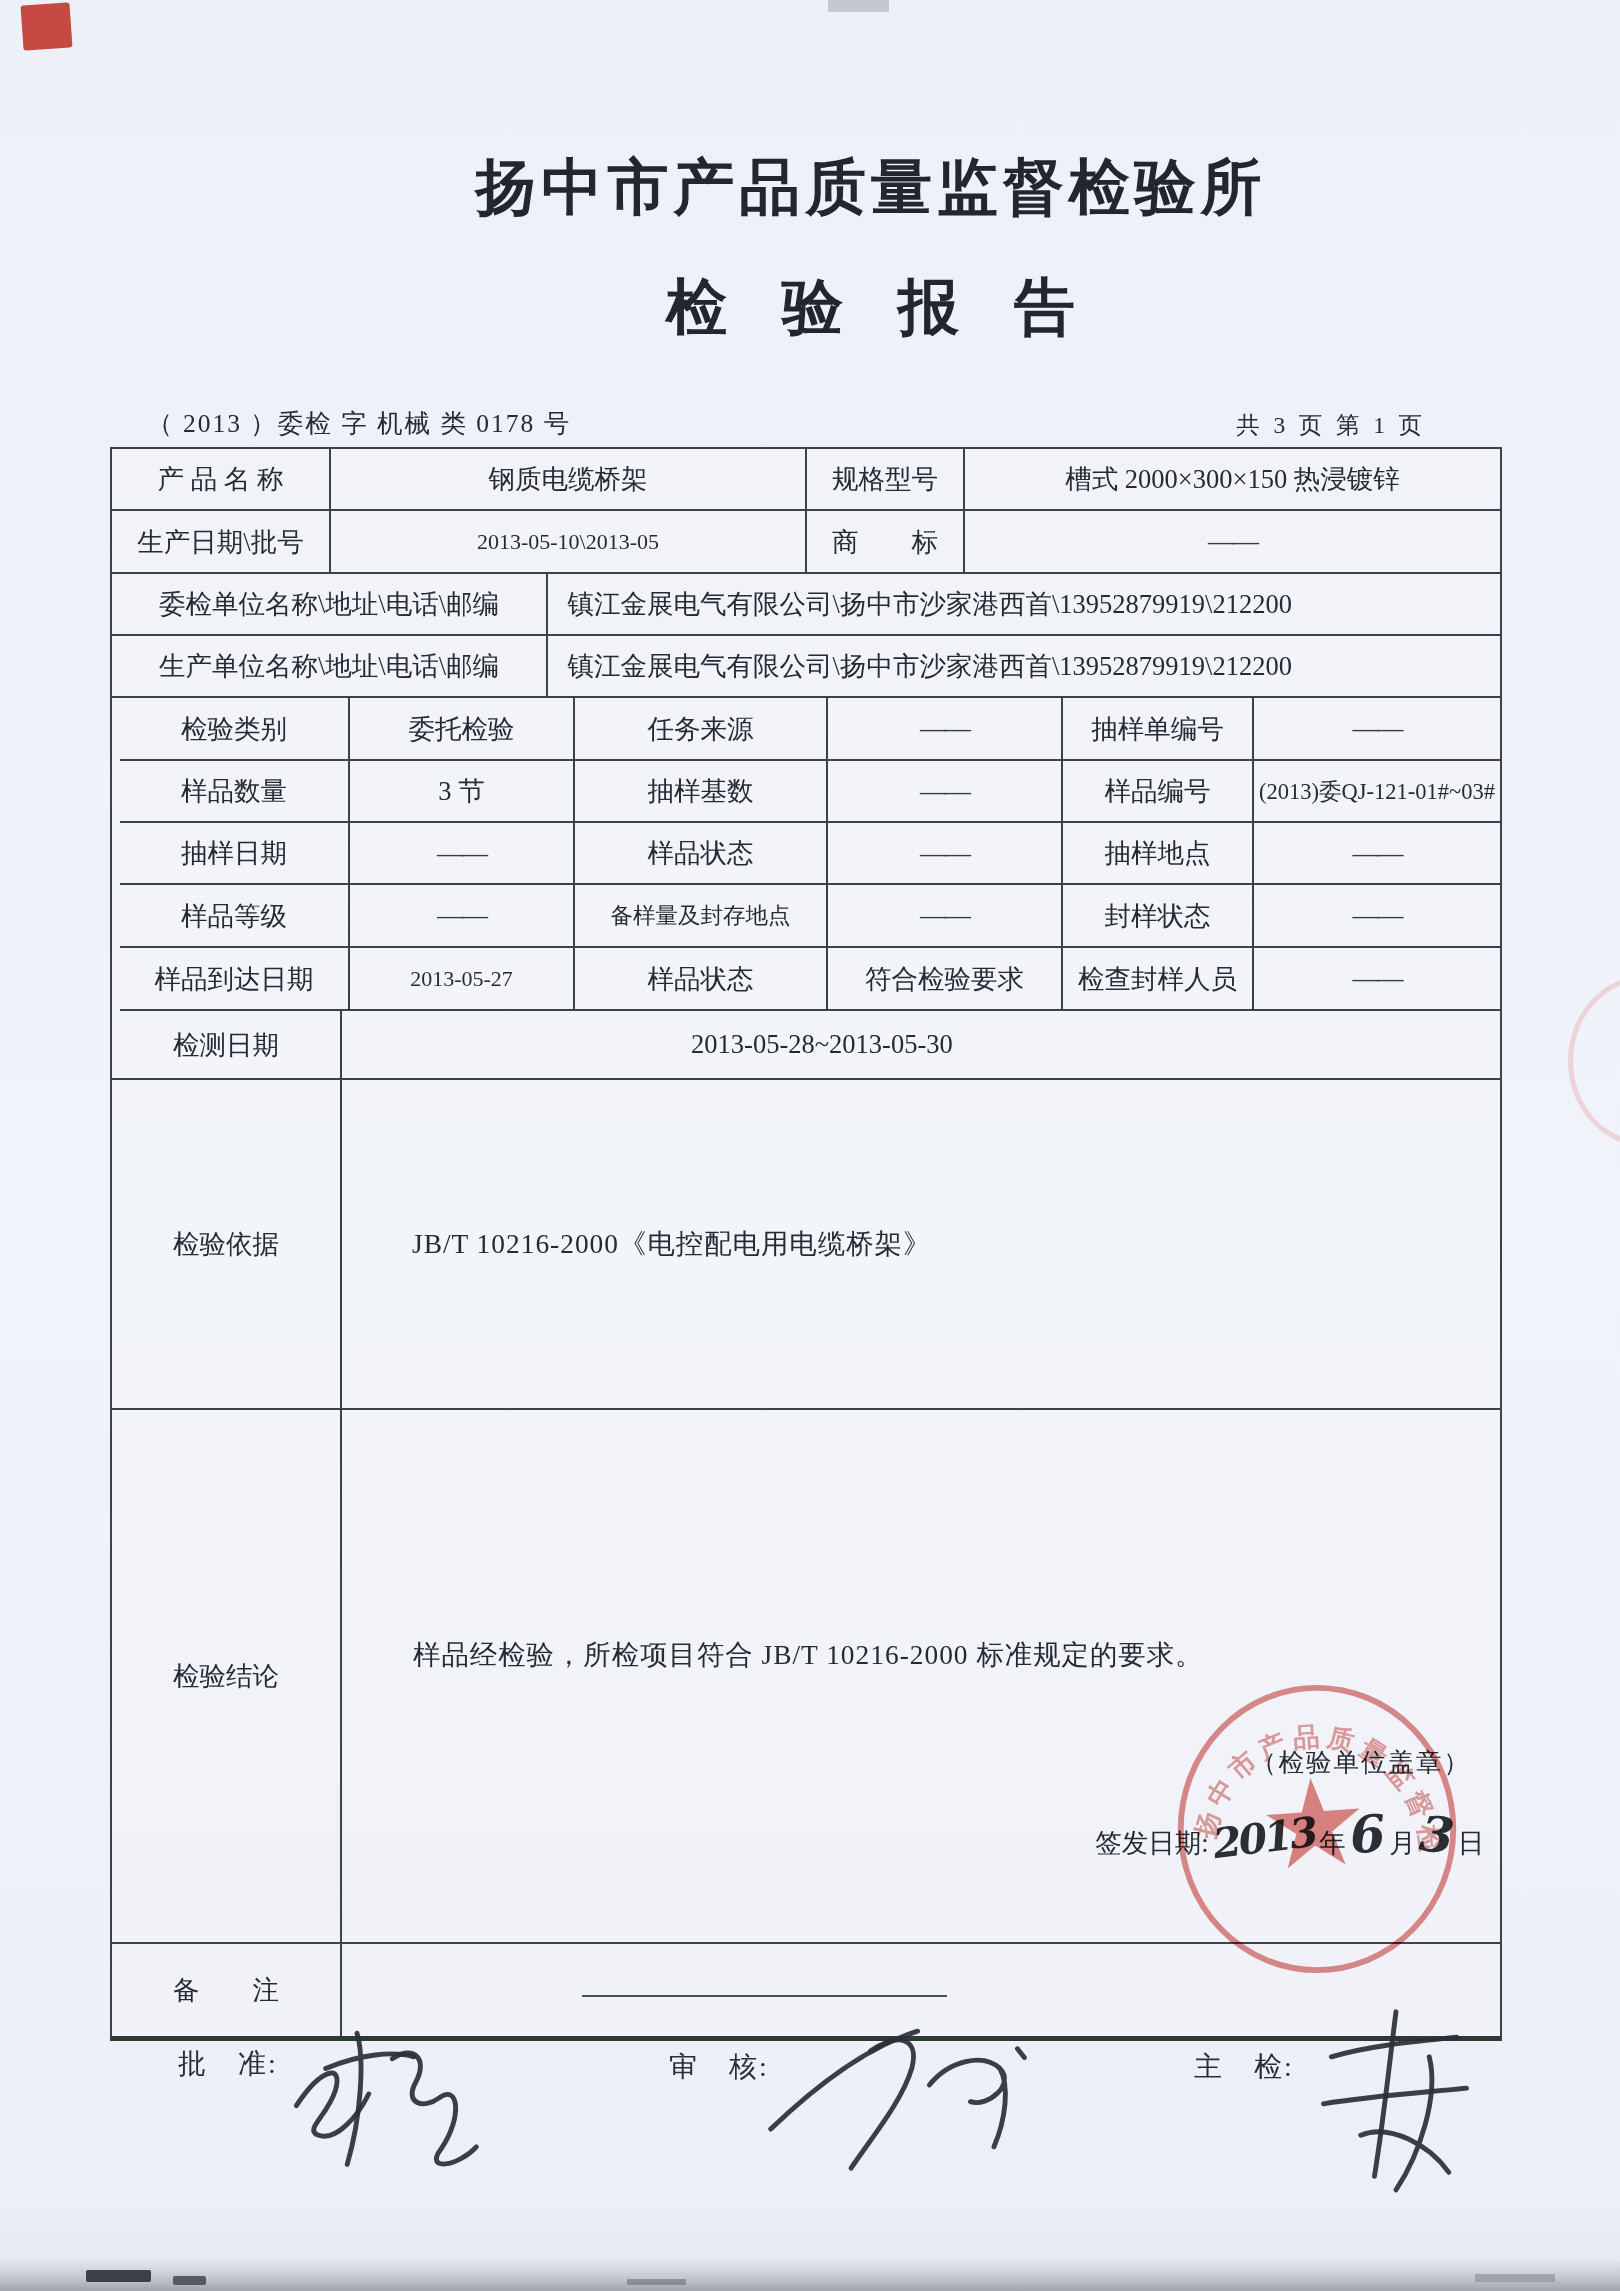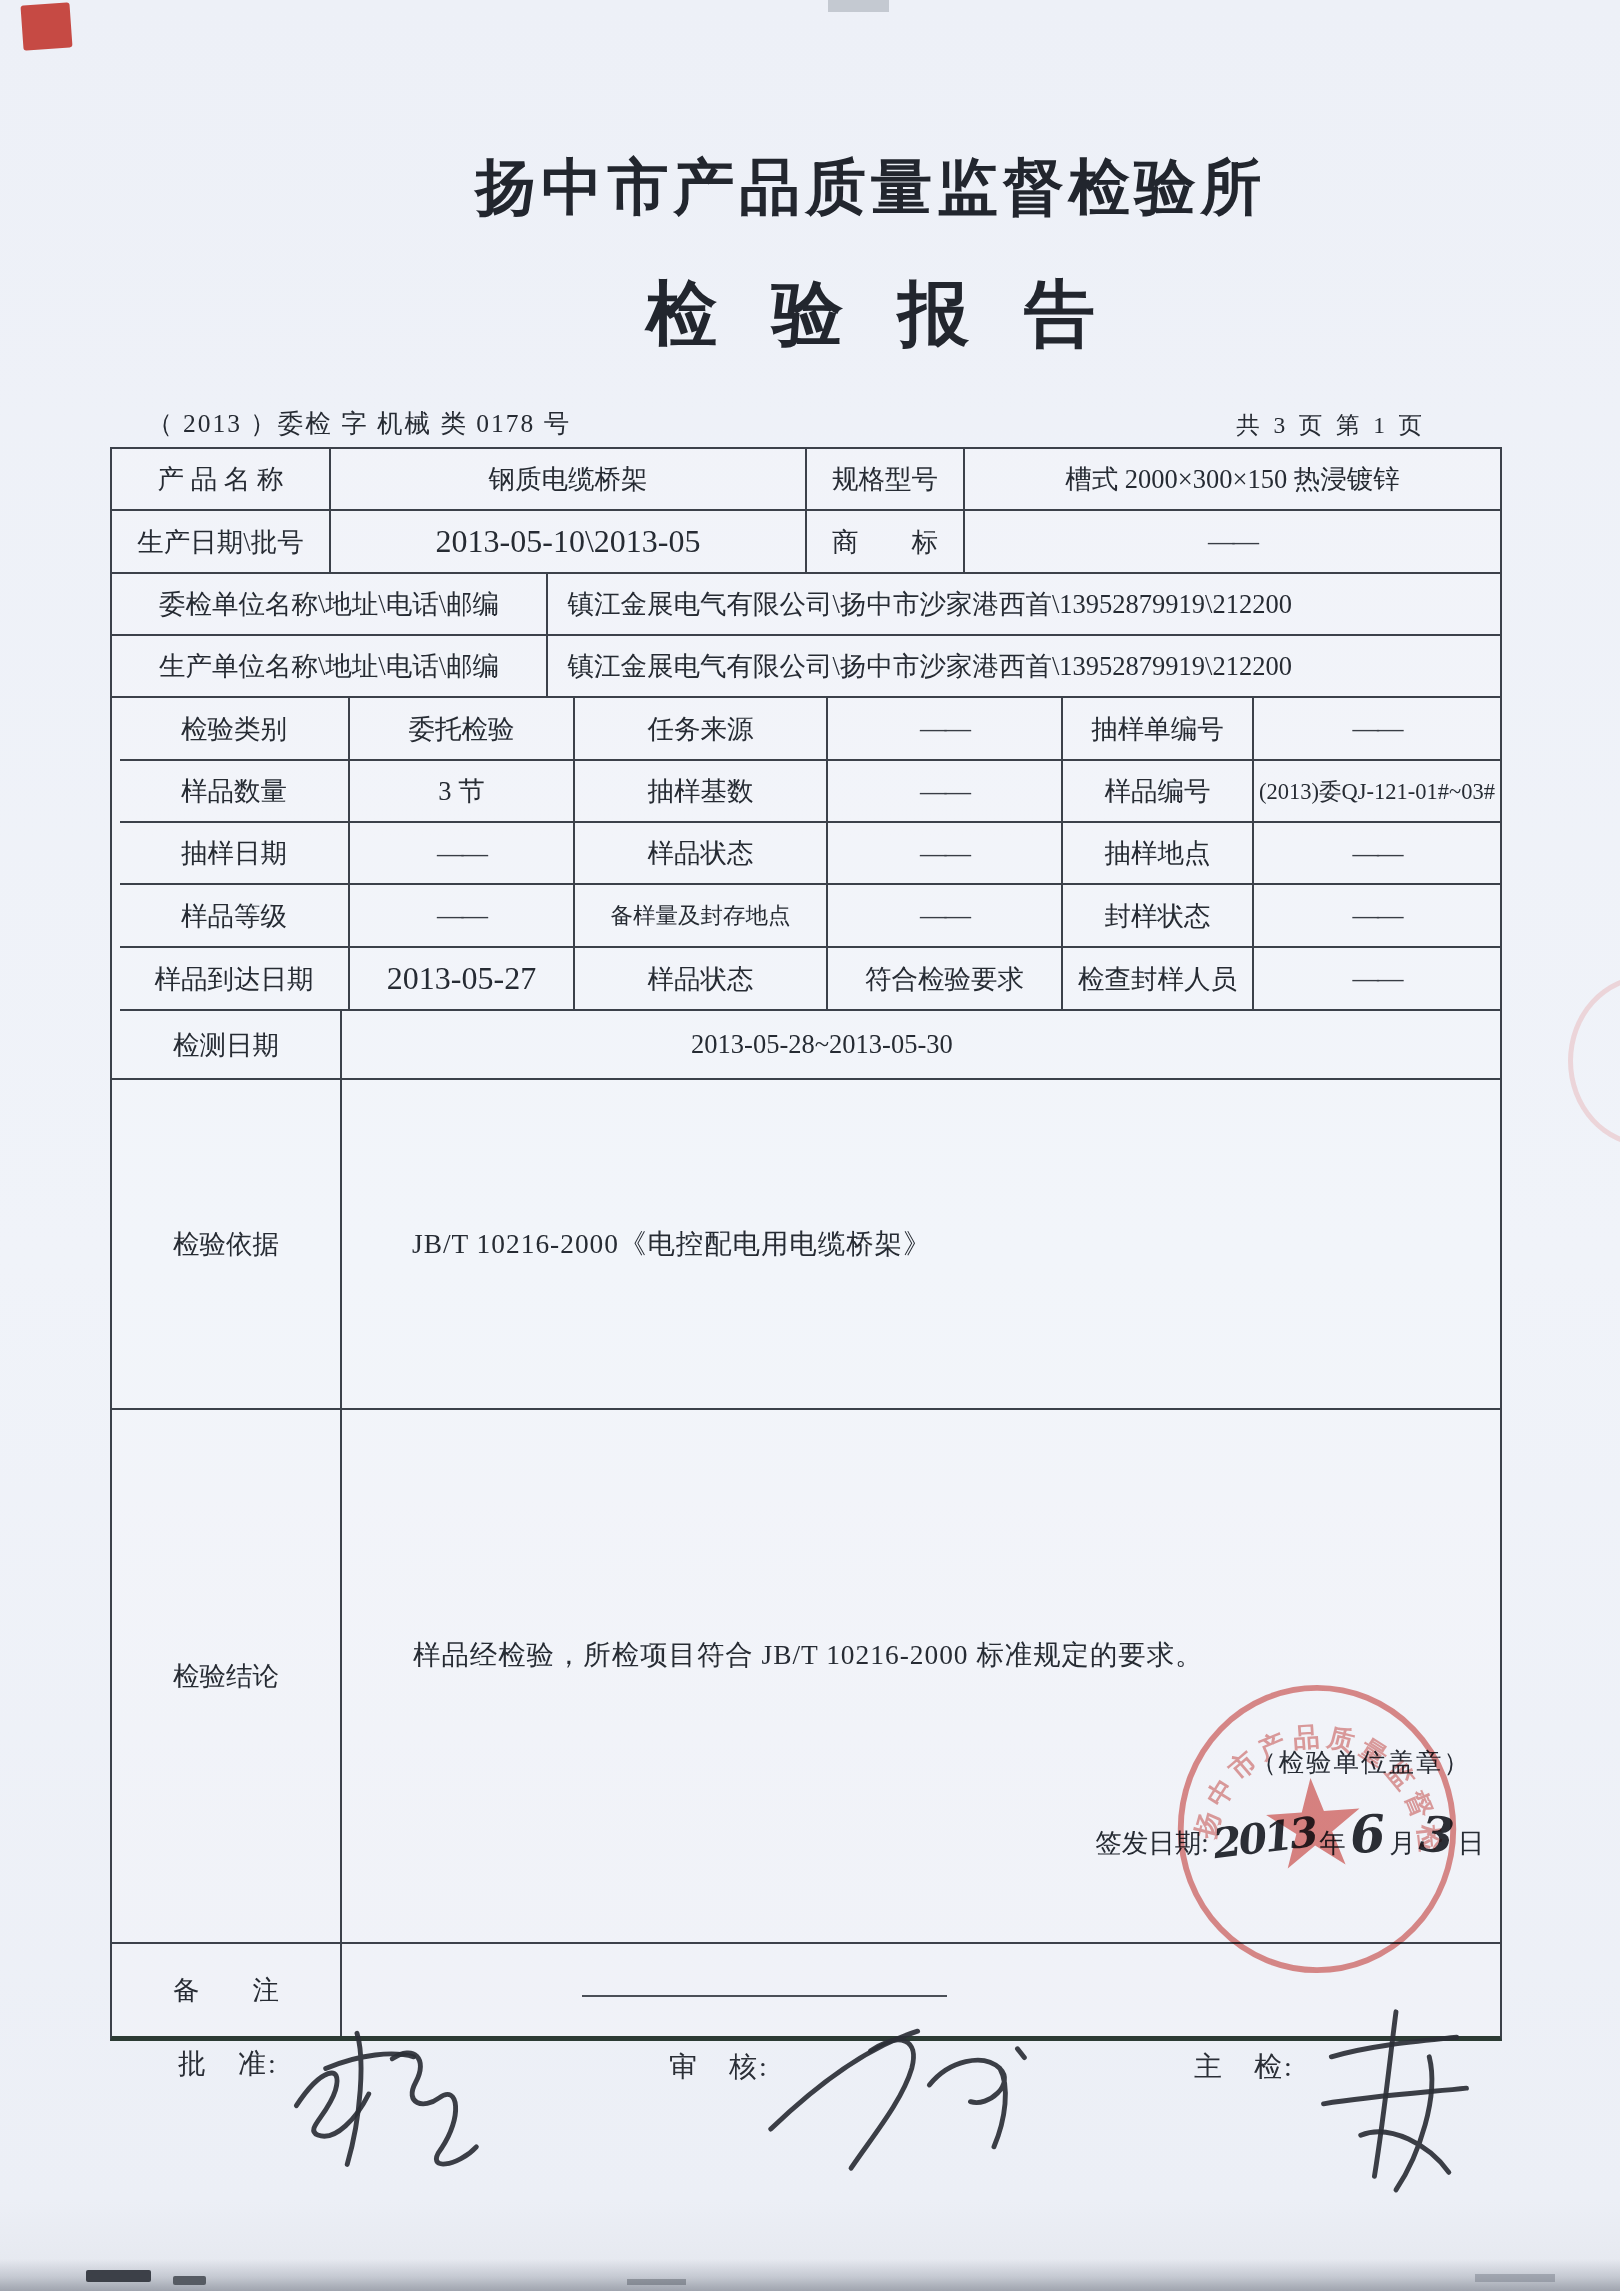--- a/index.html
+++ b/index.html
@@ -10,21 +10,21 @@
     color:#262b33;
   }
   .abs{position:absolute;}
   
   .org-title{
     top:147px;left:0;width:1620px;text-align:center;padding-left:122px;box-sizing:border-box;
     font-size:61px;font-weight:700;letter-spacing:4.9px;color:#22262e;
   }
   .report-title{
     top:267px;left:0;width:1620px;text-align:center;padding-left:176px;box-sizing:border-box;
-    font-size:71px;font-weight:700;letter-spacing:55px;color:#22262e;
+    font-size:61px;font-weight:700;letter-spacing:55px;color:#22262e;
   }
   .doc-no{top:406px;left:147px;font-size:25.5px;letter-spacing:2px;}
   .page-info{top:409px;right:194px;font-size:23.5px;letter-spacing:3.9px;}
   
   .report-table{
     left:110px;top:447px;width:1392px;box-sizing:border-box;
     border:2.9px solid #3c414a;border-bottom:5.9px solid #2c3b34;
     background:rgba(255,255,255,0.18);
   }
   .tr{display:grid;border-bottom:2px solid #3c414a;box-sizing:border-box;}
@@ -35,21 +35,21 @@
   .cols-d{grid-template-columns:230px 1fr;}
   .td{
     border-right:2px solid #3c414a;box-sizing:border-box;
     display:flex;align-items:center;justify-content:center;
     font-size:26.5px;color:#262b33;padding:3.9px 7.8px;text-align:center;
     overflow:hidden;white-space:nowrap;
   }
   .td:last-child{border-right:none;}
   .td.left{justify-content:flex-start;text-align:left;}
   .td.small{font-size:22.5px;}
-  .td.num{font-size:32px;letter-spacing:0;}
+  .td.num{font-size:22px;letter-spacing:0;}
   .dash{letter-spacing:-2px;color:#383d45;}
   .basis-cell{justify-content:flex-start;padding-left:70px;font-size:27.4px;letter-spacing:1px;}
   .conclusion-cell{position:relative;}
   .conclusion-text{position:absolute;left:71px;top:227px;font-size:27.4px;letter-spacing:1px;}
   .seal-note{position:absolute;right:29px;top:335px;font-size:25.5px;letter-spacing:2px;}
   .sign-line{position:absolute;right:15.7px;top:394px;display:flex;align-items:baseline;gap:4px;font-size:26.5px;}
   .hand{font-family:"DejaVu Serif",serif;font-style:italic;font-weight:700;color:#2b2e35;}
   .hand-year{font-size:41px;transform:rotate(-7deg);letter-spacing:-2.9px;}
   .hand-month{font-size:51px;transform:rotate(-4deg);}
   .hand-day{font-size:49px;transform:rotate(6deg);}

